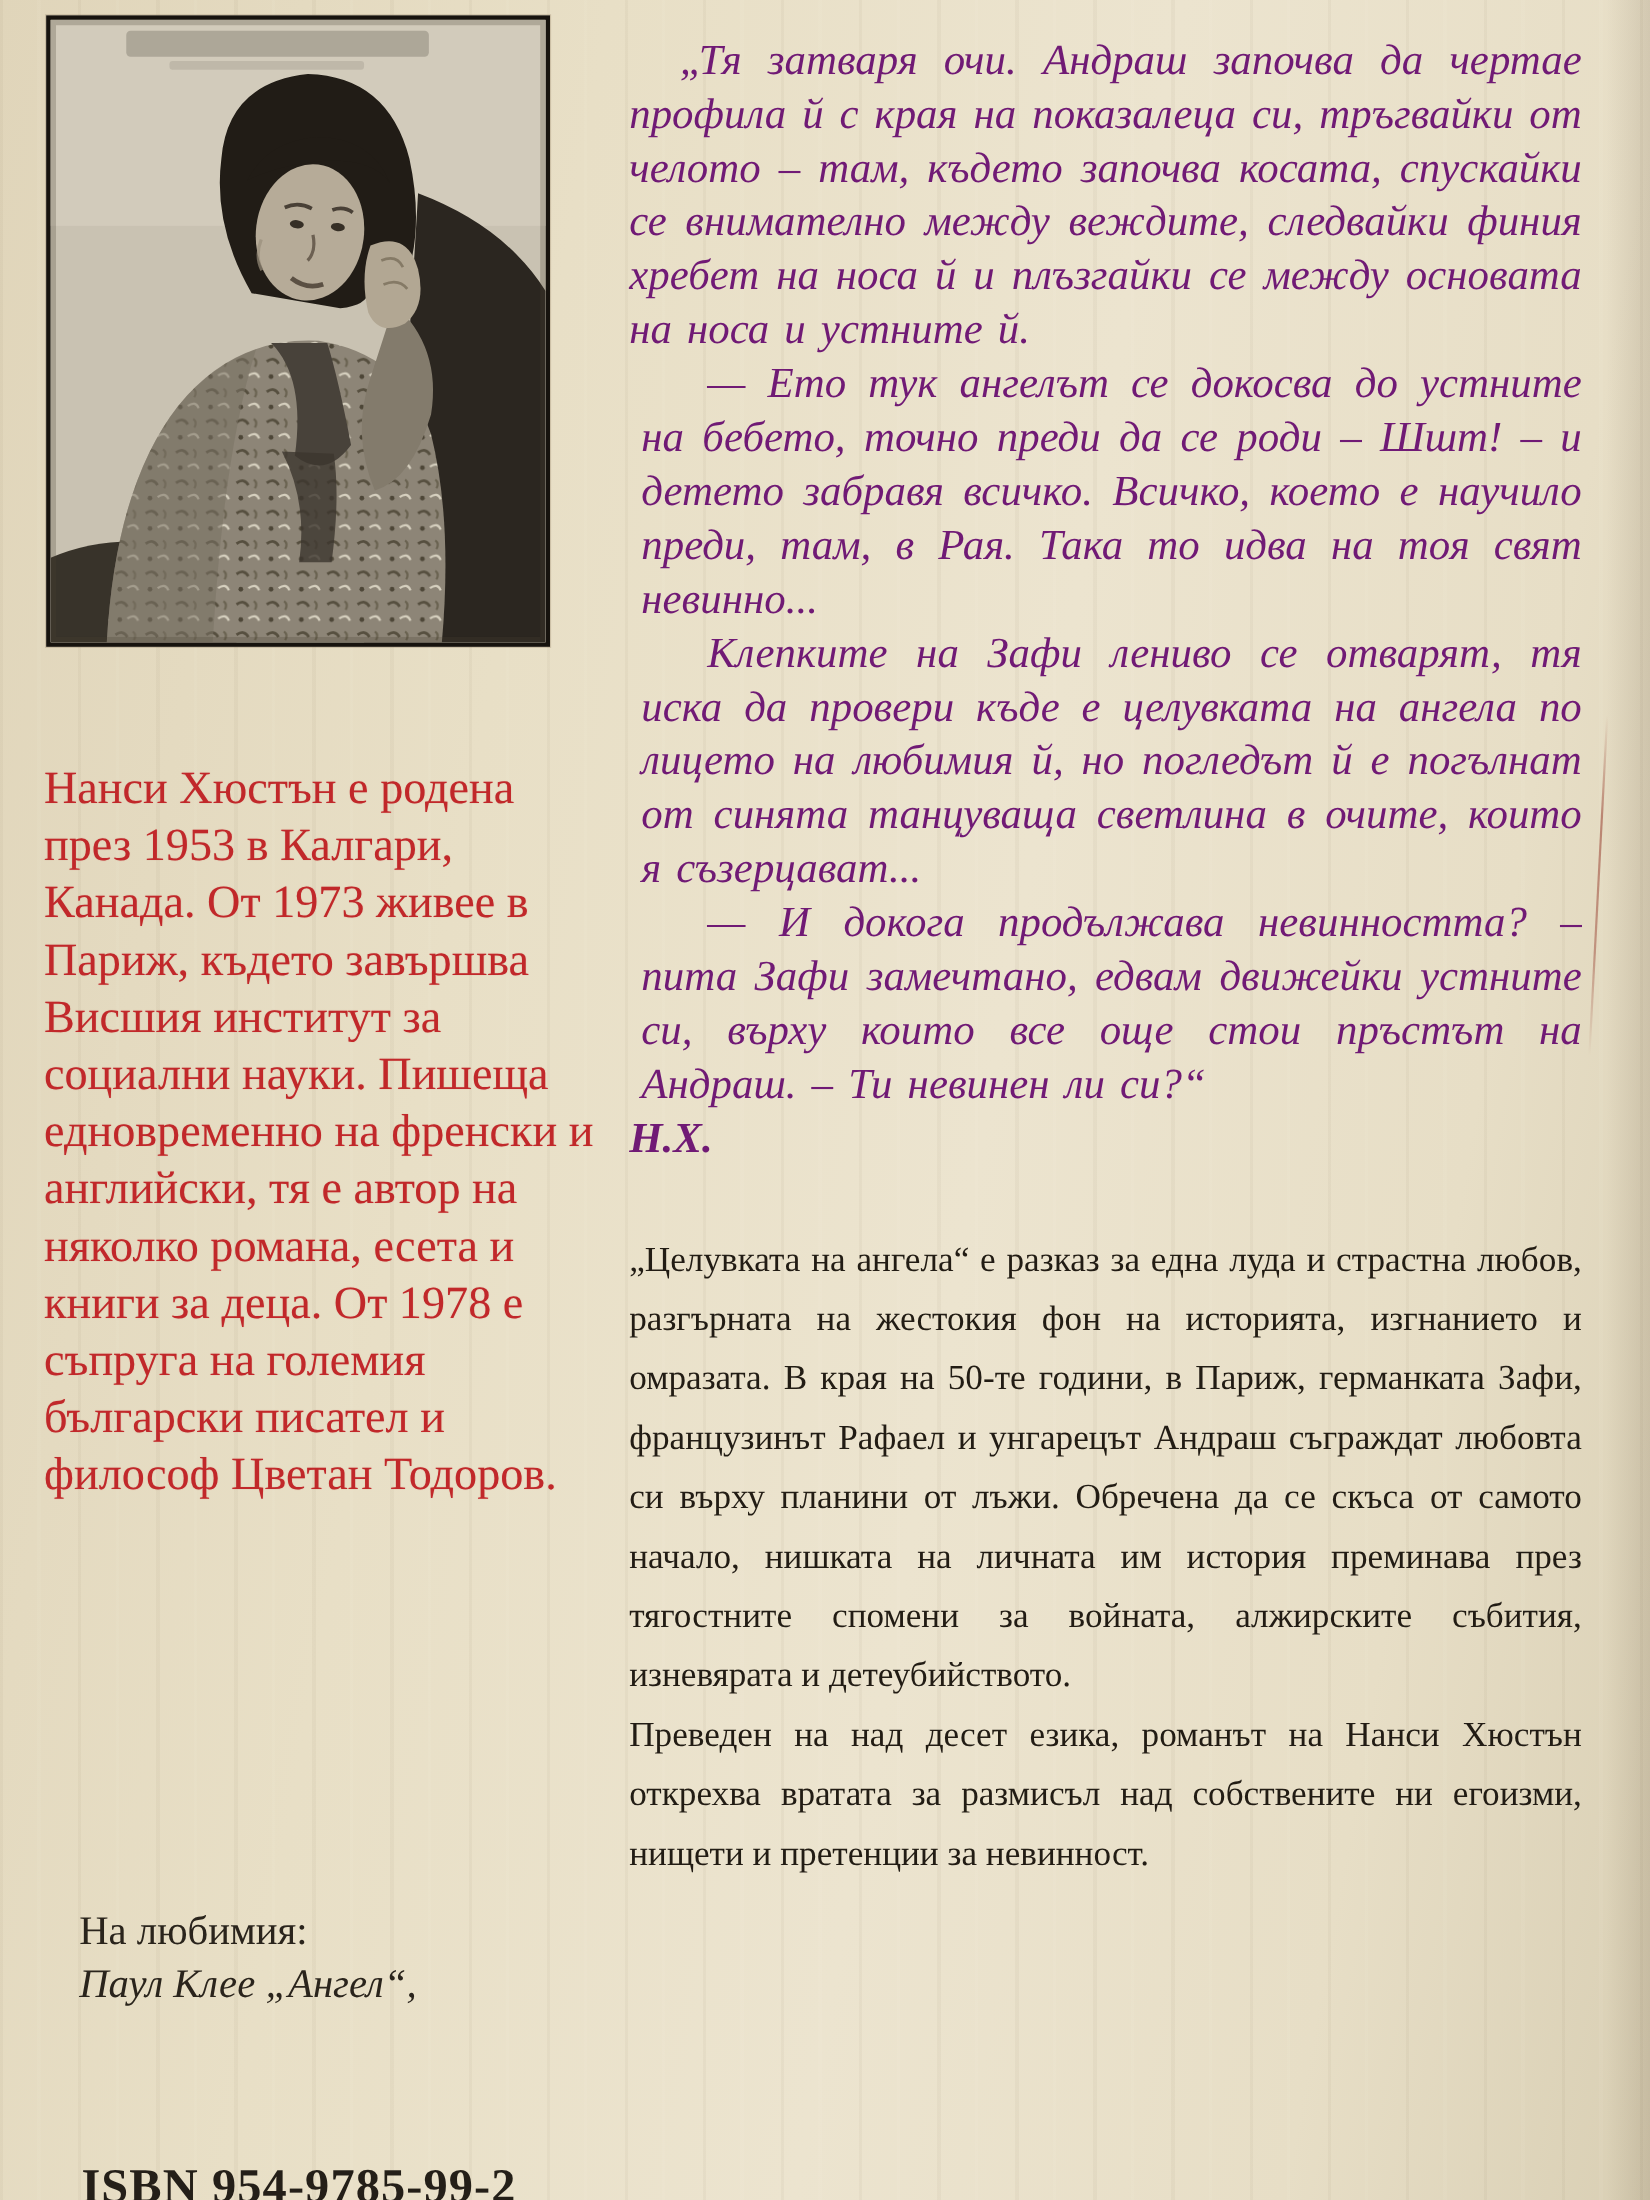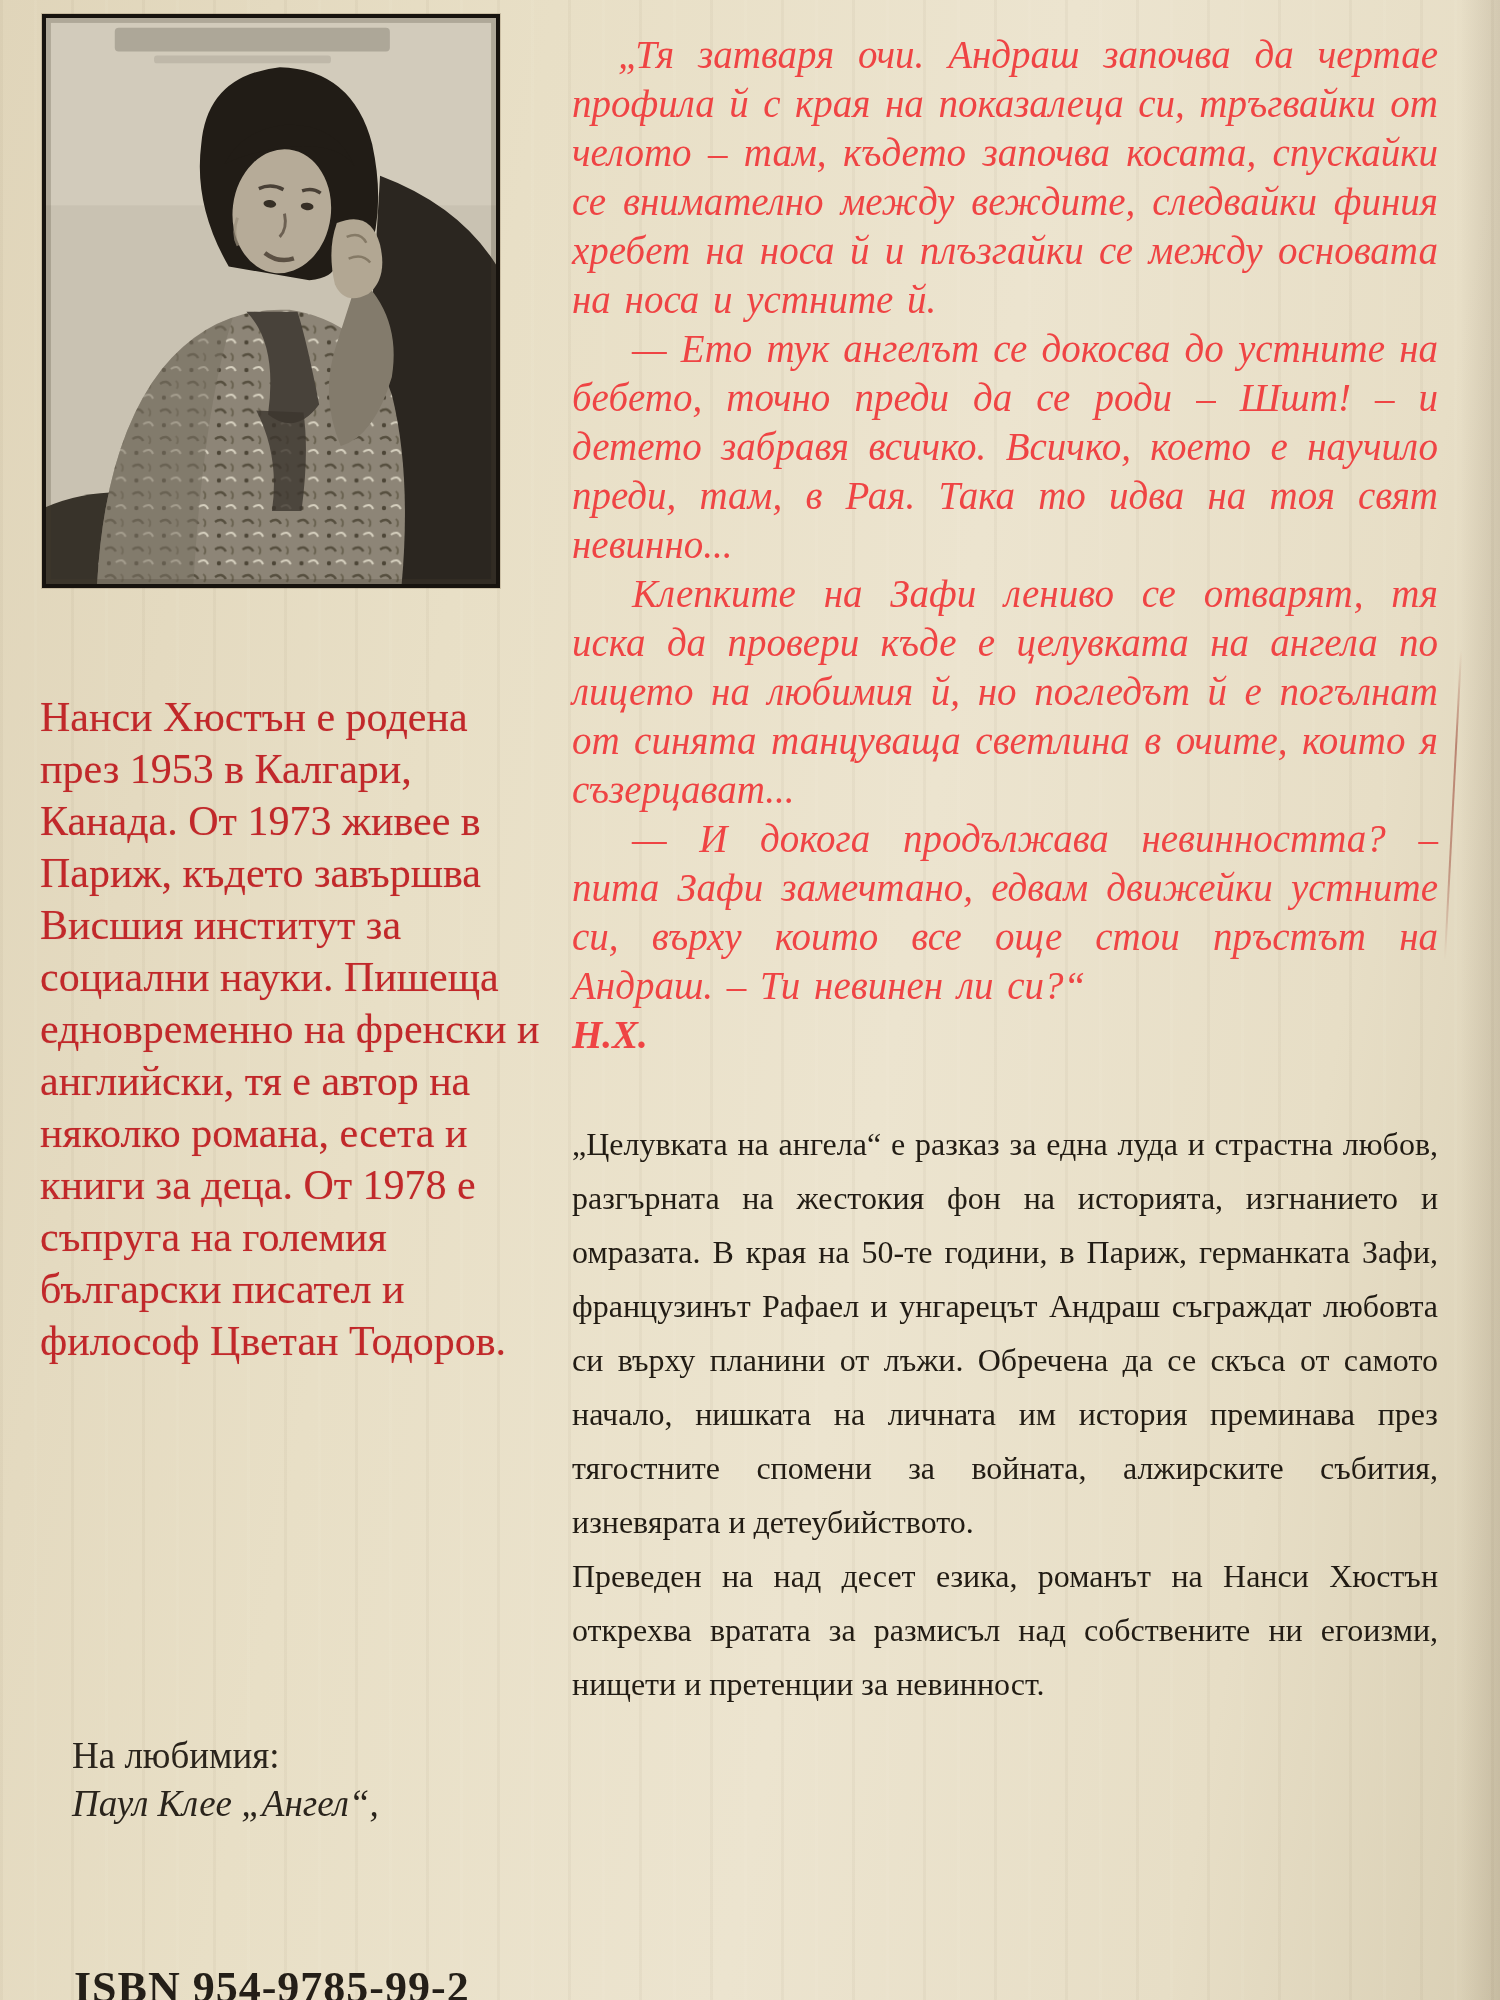--- a/index.html
+++ b/index.html
@@ -70,26 +70,26 @@
   }
 
   
   .right-col { position: absolute; left: 572px; top: 30px; width: 866px; }
 
   .quote p {
     margin: 0;
     font-style: italic;
     font-size: 39px;
     line-height: 49px;
-    color: #ef4444;
+    color: #701a75;
     text-align: justify;
     word-spacing: 4px;
   }
   .quote .indent-sm { text-indent: 46px; }
-  .quote .indent-lg { text-indent: 60px; }
+  .quote .indent-lg { text-indent: 60px; margin-left: 11px; }
 
   .signature {
     margin: 6px 46px 0 0;
     font-size: 39px;
     color: #241e15;
     text-align: right;
     font-style: normal;
     font-weight: bold;
   }
 

